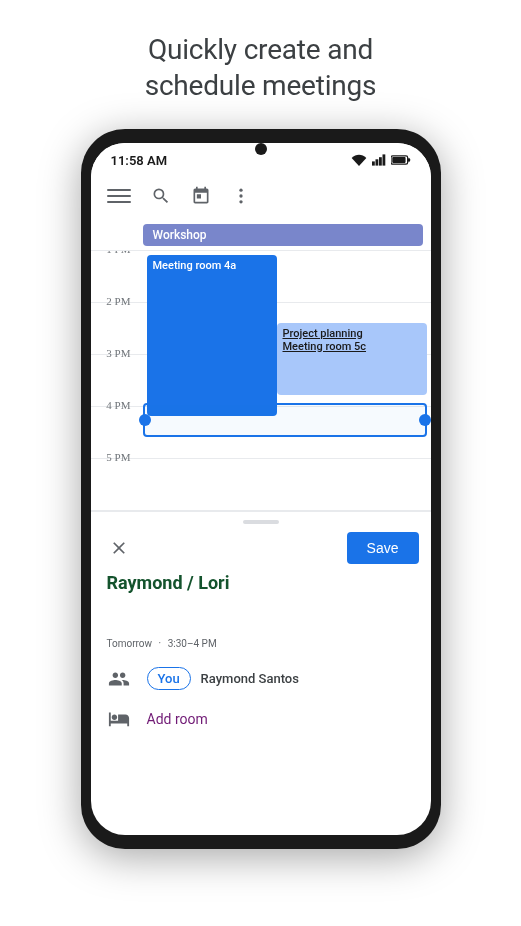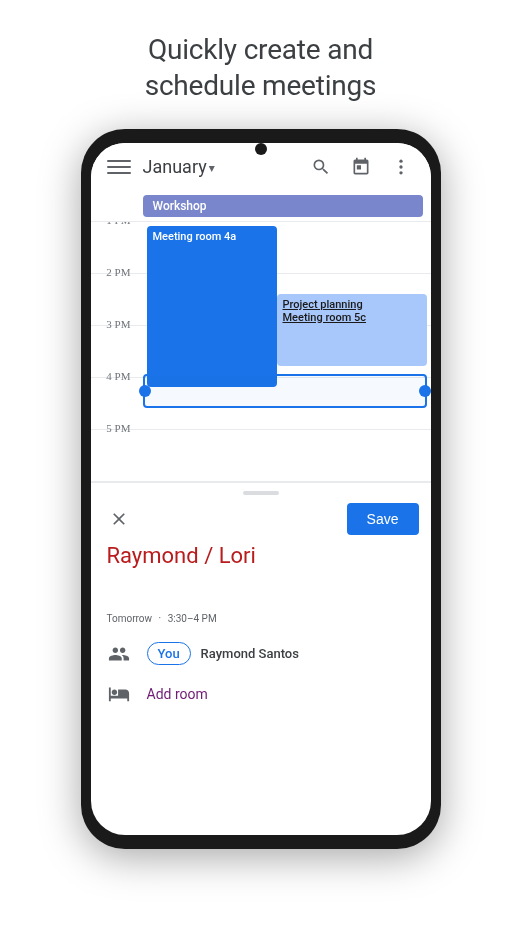--- a/index.html
+++ b/index.html
@@ -259,23 +259,23 @@
       background: #1a73e8;
       color: #fff;
       border: none;
       border-radius: 4px;
       padding: 8px 20px;
       font-size: 14px;
       font-weight: 500;
       cursor: pointer;
     }
     .event-title {
-      font-size: 22px;
-      color: #b91c1c;
-      font-weight: 400;
+      font-size: 18px;
+      color: #14532d;
+      font-weight: 700;
       padding: 0 16px 2px;
     }
     .event-time {
       font-size: 10px;
       color: #5f6368;
       padding: 0 16px 10px;
       margin-top: 43px;
     }
     .event-time .dot {
       margin: 0 4px;
@@ -329,30 +329,48 @@
   <span>Quickly create and</span><br>
   <span>schedule meetings</span>
 </div>
 
 <div class="phone-wrapper">
   <div class="phone-shell"></div>
   <div class="camera-notch"></div>
 
   <div class="phone-screen">
 
+    <div class="status-bar">
+      <span class="status-time">11:58 AM</span>
+      <div class="status-icons">
+
+        <svg width="16" height="12" viewBox="0 0 24 18">
+          <path d="M1 6l11 12 11-12C19.5 2.5 16 1 12 1S4.5 2.5 1 6z" fill="#1a1a1a"></path>
+        </svg>
+
+        <svg width="14" height="12" viewBox="0 0 20 16">
+          <rect x="0" y="10" width="4" height="6" fill="#1a1a1a"></rect>
+          <rect x="5" y="7" width="4" height="9" fill="#1a1a1a"></rect>
+          <rect x="10" y="4" width="4" height="12" fill="#1a1a1a"></rect>
+          <rect x="15" y="0" width="4" height="16" fill="#1a1a1a"></rect>
+        </svg>
+
+        <svg width="20" height="12" viewBox="0 0 24 14">
+          <rect x="0" y="2" width="20" height="10" rx="2" ry="2" stroke="#1a1a1a" stroke-width="1.5" fill="none"></rect>
+          <rect x="20" y="5" width="3" height="4" rx="1" fill="#1a1a1a"></rect>
+          <rect x="1.5" y="3.5" width="16" height="7" rx="1" fill="#1a1a1a"></rect>
+        </svg>
+      </div>
+    </div>
 
     <div class="app-bar">
       <div class="hamburger-icon">
         <span></span>
           <span></span>
           <span></span>
-      </div>
-      <div class="month-title">
-        <span>January</span>
-        <span class="chevron">▾</span>
       </div>
       <div class="app-bar-actions">
         <div class="icon-btn">
           <svg width="20" height="20" viewBox="0 0 24 24">
             <path d="M15.5 14h-.79l-.28-.27A6.471 6.471 0 0 0 16 9.5 6.5 6.5 0 1 0 9.5 16c1.61 0 3.09-.59 4.23-1.57l.27.28v.79l5 4.99L20.49 19l-4.99-5zm-6 0C7.01 14 5 11.99 5 9.5S7.01 5 9.5 5 14 7.01 14 9.5 11.99 14 9.5 14z"></path>
           </svg>
         </div>
         <div class="icon-btn">
           <svg width="20" height="20" viewBox="0 0 24 24">
             <path d="M19 3h-1V1h-2v2H8V1H6v2H5c-1.1 0-2 .9-2 2v14c0 1.1.9 2 2 2h14c1.1 0 2-.9 2-2V5c0-1.1-.9-2-2-2zm0 16H5V8h14v11zM7 10h5v5H7z"></path>

